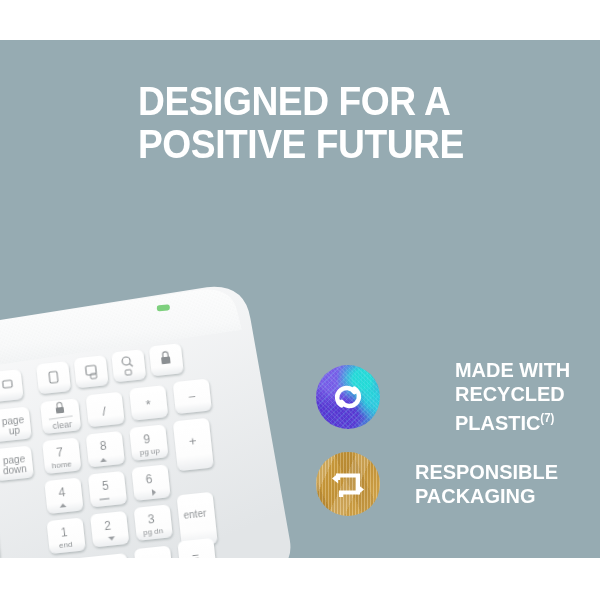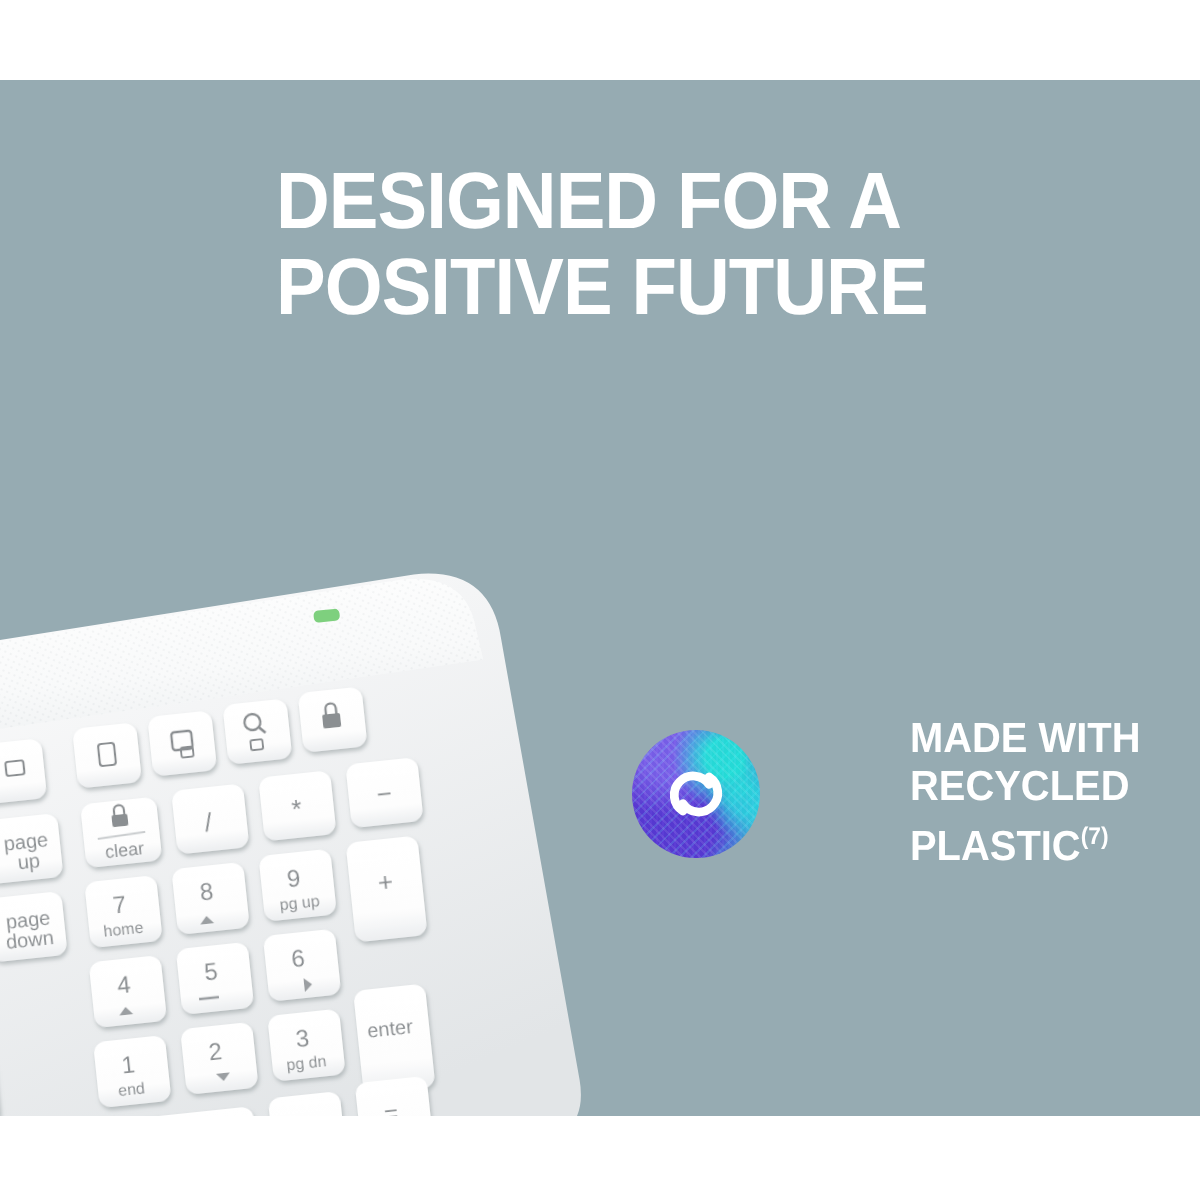--- a/index.html
+++ b/index.html
@@ -296,17 +296,30 @@
       </div>
       <div class="badge-text">
         <div>MADE WITH</div>
         <div>RECYCLED</div>
         <div>
           <span>PLASTIC</span><sup>(7)</sup>
         </div>
       </div>
     </div>
 
+    <div class="badge badge-2">
+      <div class="circle circle-pack">
+        <svg viewBox="0 0 64 64" xmlns="http://www.w3.org/2000/svg">
+          <path d="M22 28 V23.5 H42 V40.5 H25 V45" fill="none" stroke="#ffffff" stroke-width="4.2" stroke-linejoin="miter" stroke-linecap="butt"></path>
+          <path d="M22.2 21.2 l-6.2 5.2 l6.2 5.2 z" fill="#ffffff"></path>
+          <path d="M41.8 42.8 l6.2 -5.2 l-6.2 -5.2 z" fill="#ffffff"></path>
+        </svg>
+      </div>
+      <div class="badge-text">
+        <div>RESPONSIBLE</div>
+        <div>PACKAGING</div>
+      </div>
+    </div>
 
   </div>
 
   <div class="band-bottom"></div>
 </div>
 
 </body></html>

